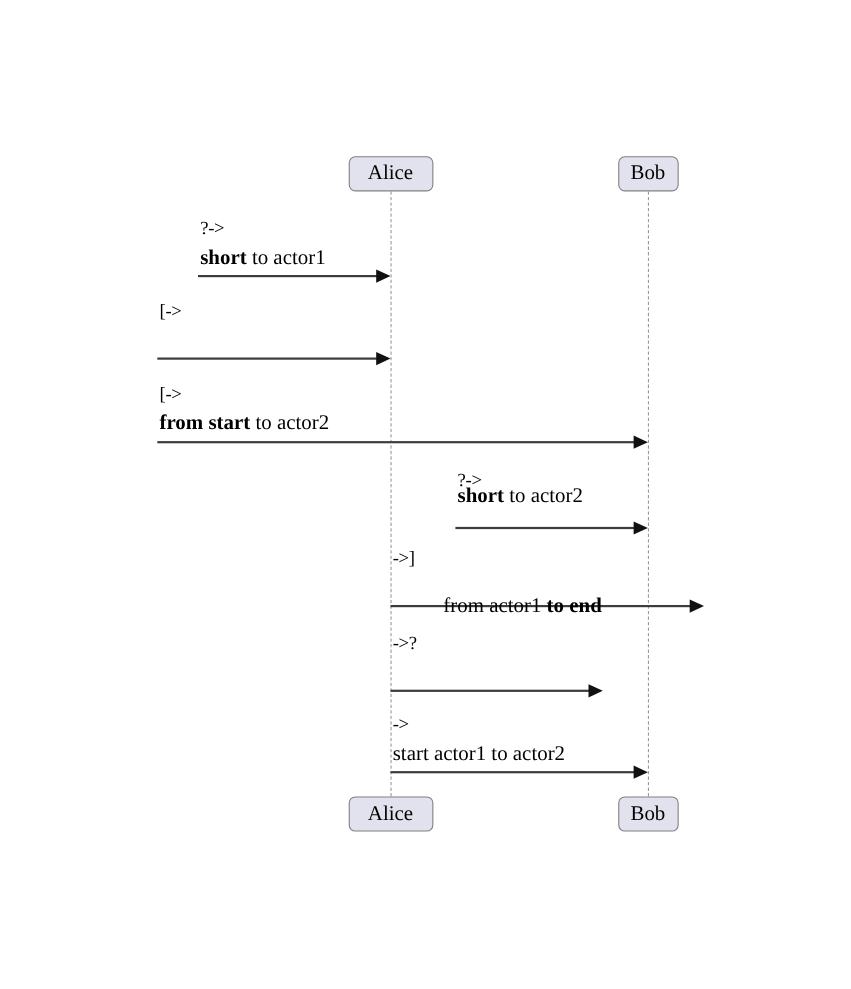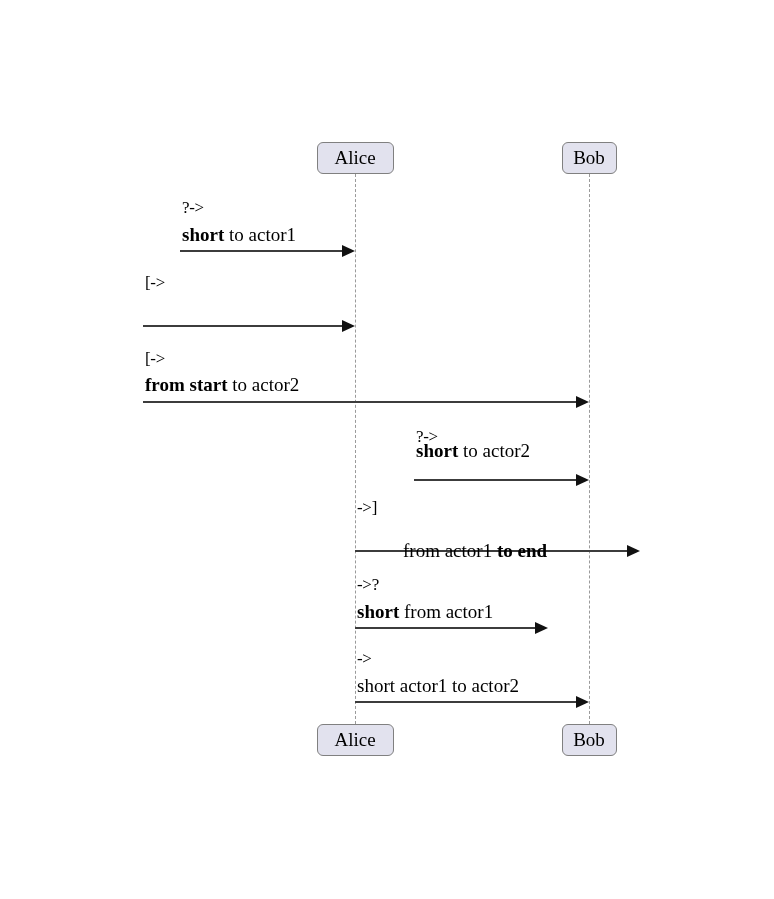--- a/index.html
+++ b/index.html
@@ -118,20 +118,19 @@
       <div class="msg-line" style="width: 274px;"></div>
       <div class="msg-head" style="left: 272px;"></div>
     </div>
     <div class="msg-op" style="left: 357px; top: 498px;">-&gt;]</div>
     <div class="msg-label" style="left: 357px; top: 540px; margin-left: 46px;"><span>from actor1 </span><b>to end</b></div>
     <div class="msg-arrow" style="left: 355px; top: 627px; width: 193px;">
       <div class="msg-line" style="width: 182px;"></div>
       <div class="msg-head" style="left: 180px;"></div>
     </div>
     <div class="msg-op" style="left: 357px; top: 575px;">-&gt;?</div>
-    <div class="msg-label" style="left: 357px; top: 601px;"><b>short</b><span> from actor1</span></div>
     <div class="msg-arrow" style="left: 355px; top: 701px; width: 234px;">
       <div class="msg-line" style="width: 223px;"></div>
       <div class="msg-head" style="left: 221px;"></div>
     </div>
     <div class="msg-op" style="left: 357px; top: 649px;">-&gt;</div>
-    <div class="msg-label" style="left: 357px; top: 675px;"><span>short actor1 to actor2</span></div>
+    <div class="msg-label" style="left: 357px; top: 675px;"><span>start actor1 to actor2</span></div>
   </div>
 
 </body></html>

